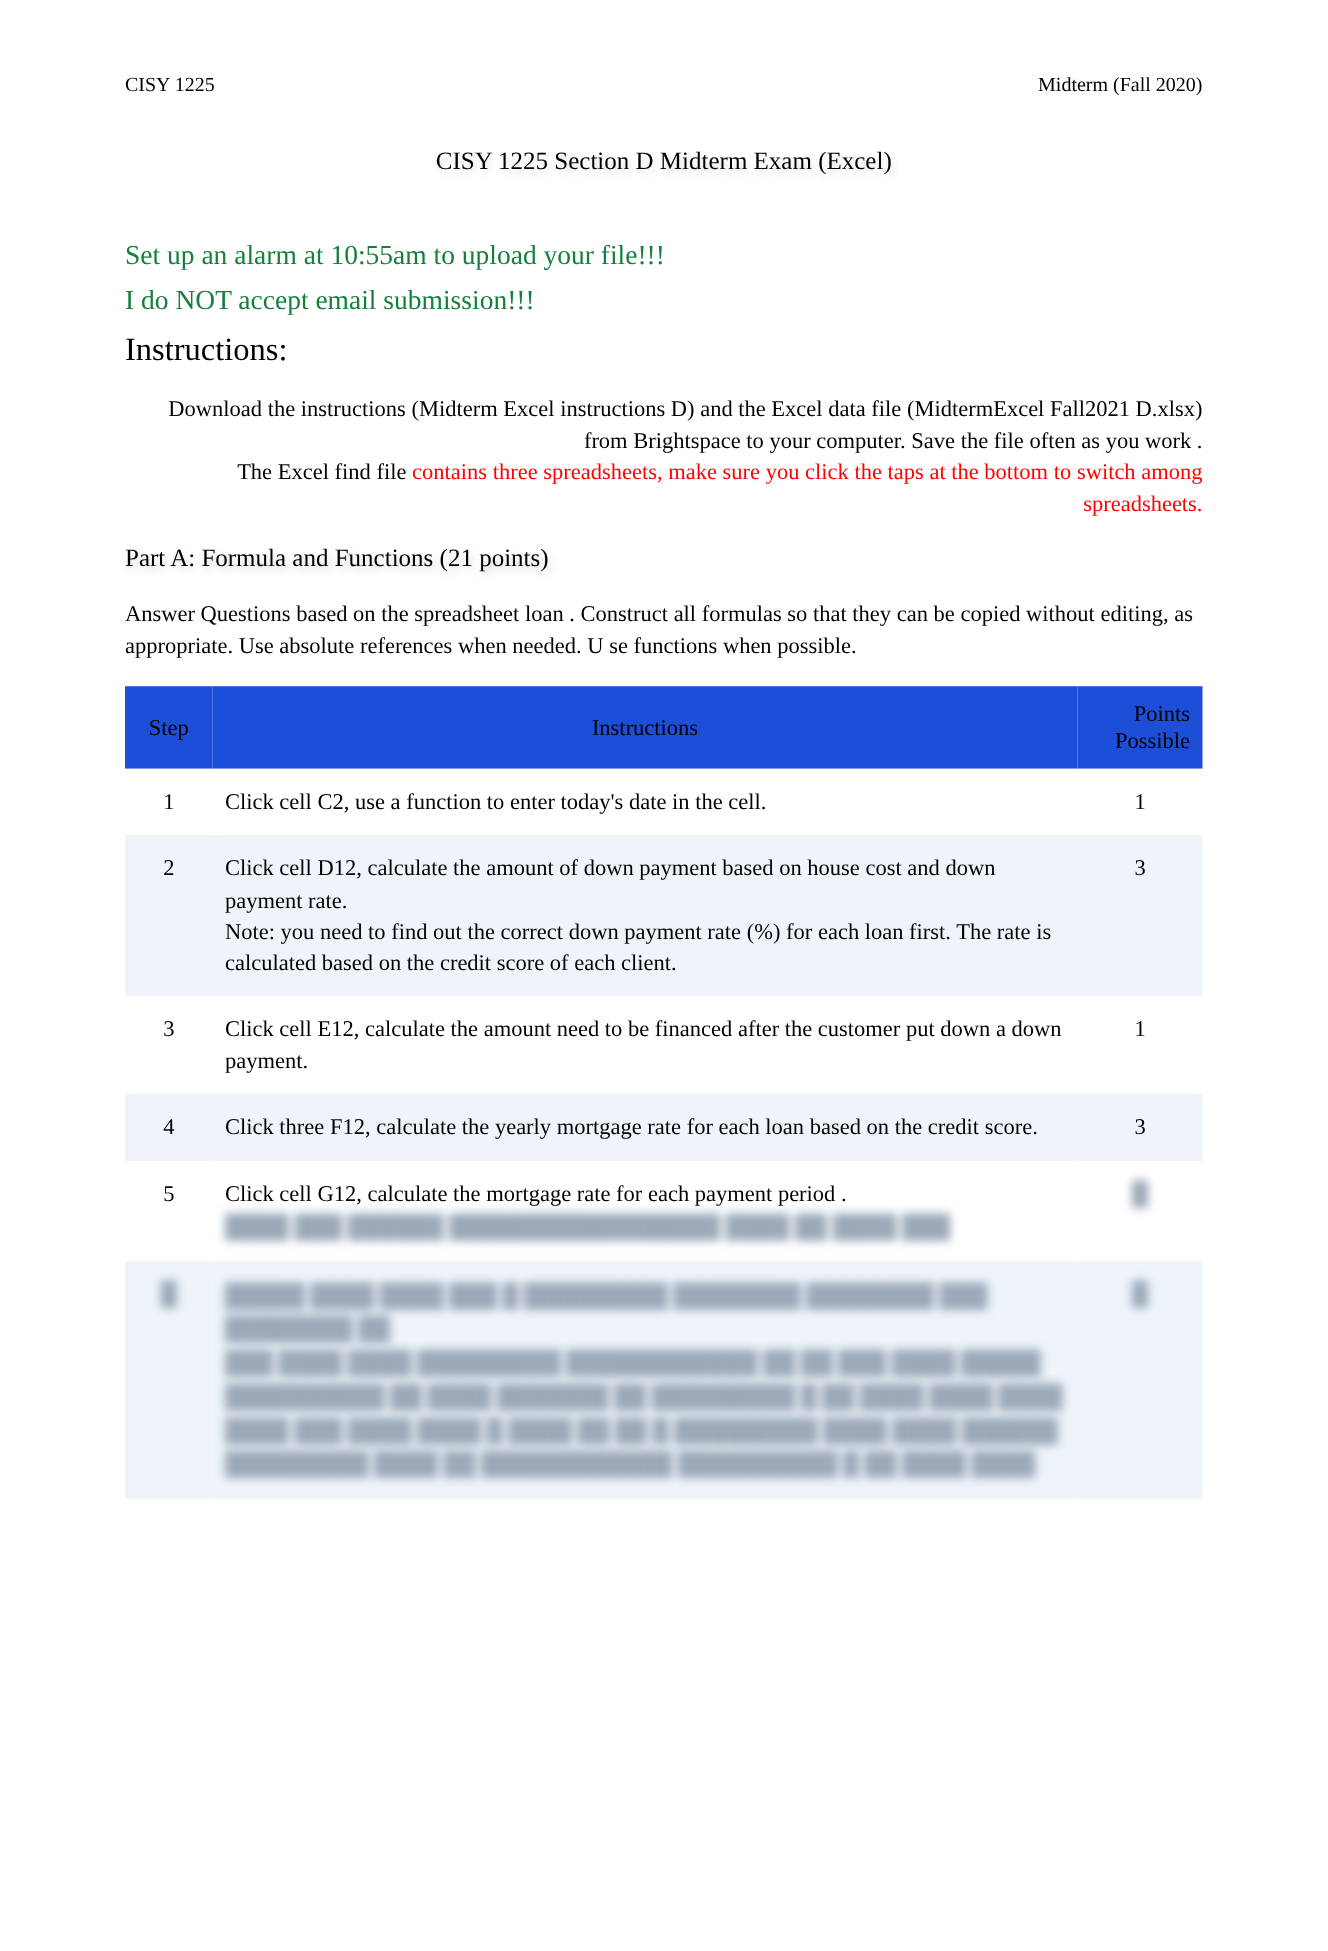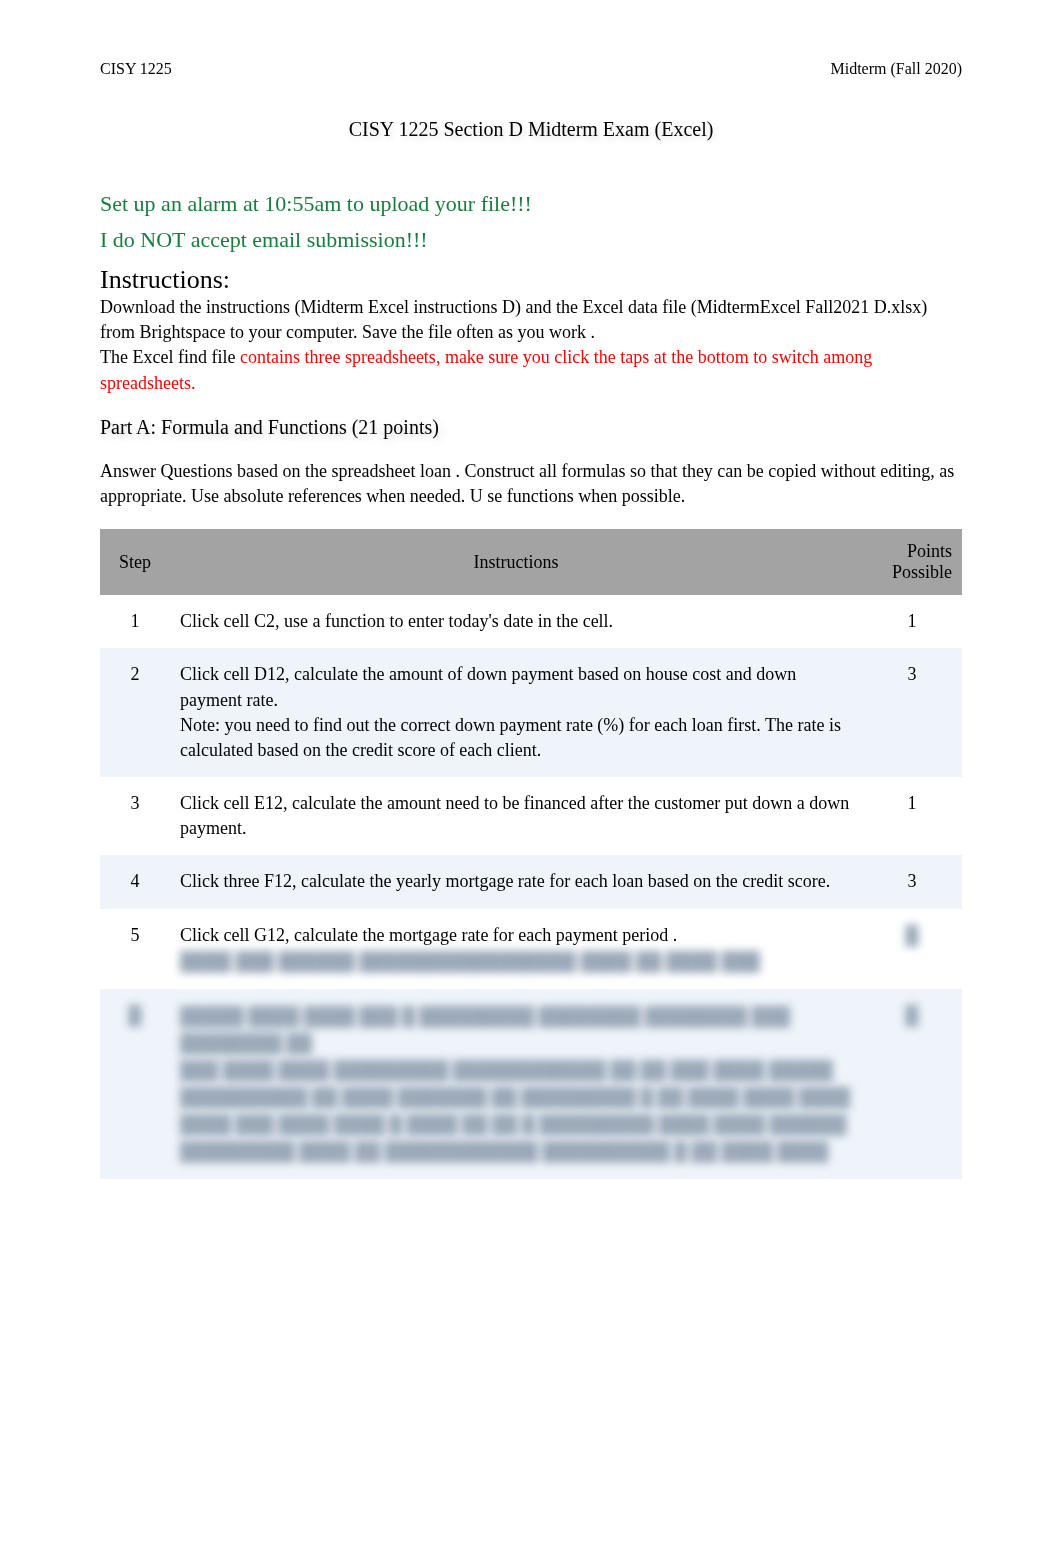--- a/index.html
+++ b/index.html
@@ -34,26 +34,28 @@
     .red-text {
       color: #15803d;
       font-size: 22px;
       margin-bottom: 10px;
     }
     
     .instructions-title {
       font-size: 26px;
       font-weight: normal;
       margin-top: 12px;
+      margin-bottom: 20px;
     }
     
     .body-text {
       font-size: 18px;
       line-height: 1.4;
       margin-bottom: 20px;
+      text-align: right;
     }
     
     .red-inline {
       color: #ff0000;
     }
     
     .part-title {
       font-size: 20px;
       margin-top: 20px;
       margin-bottom: 20px;
@@ -66,21 +68,21 @@
       margin-bottom: 20px;
     }
     
     table {
       width: 100%;
       border-collapse: collapse;
       font-size: 18px;
     }
     
     thead tr {
-      background: #a3a3a3;
+      background: #1d4ed8;
     }
     
     th {
       padding: 12px 10px;
       font-weight: normal;
       text-align: center;
     }
     
     th:first-child {
       width: 70px;

